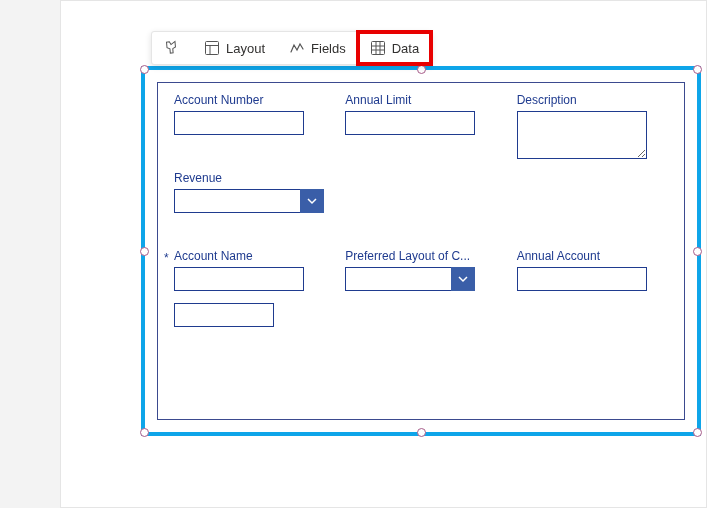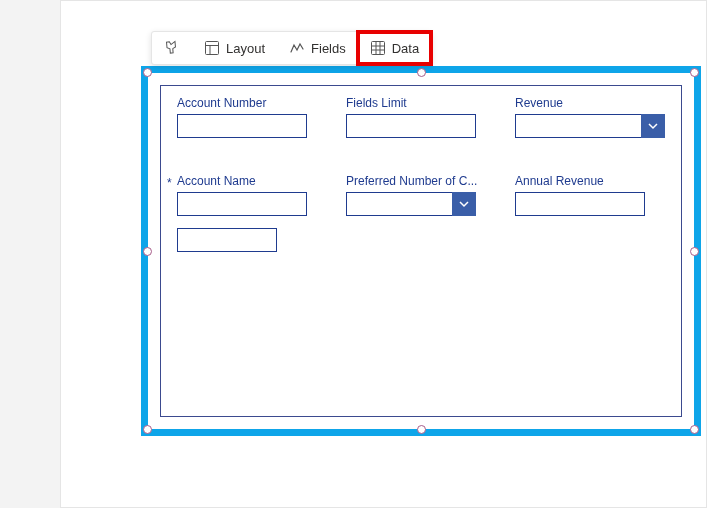--- a/index.html
+++ b/index.html
@@ -53,21 +53,21 @@
       width: 16px;
       height: 16px;
     }
     .toolbar-icon svg { width: 16px; height: 16px; }
     .selection-frame {
       position: absolute;
       top: 65px;
       left: 80px;
       width: 560px;
       height: 370px;
-      border: 7px solid #0ea5e9;
+      border: 4px solid #0ea5e9;
       background: transparent;
     }
     .handle {
       position: absolute;
       width: 9px;
       height: 9px;
       background: #fff;
       border: 1px solid #a85c8a;
       border-radius: 50%;
     }
@@ -199,56 +199,60 @@
     <div class="handle h-br"></div>
 
     <div class="form-group">
       <div class="form-grid">
 
         <div class="field">
           <span class="field-label">Account Number</span>
           <input class="field-input" type="text" style="">
         </div>
         <div class="field">
-          <span class="field-label">Fields Limit</span>
-          <input class="field-input" type="text" style="">
-        </div>
-
+          <span class="field-label">Annual Limit</span>
+          <input class="field-input" type="text" style="">
+        </div>
+
+        <div class="field">
+          <span class="field-label">Description</span>
+          <textarea class="field-input tall" style=""></textarea>
+        </div>
         <div class="field">
           <span class="field-label">Revenue</span>
           <div class="field-select">
             <div class="select-box"></div>
             <div class="select-caret">
               <svg viewBox="0 0 12 12">
                   <path d="M2 4l4 4 4-4" stroke="#fff" stroke-width="1.5" fill="none"></path>
                 </svg>
             </div>
           </div>
         </div>
 
         <div class="section-gap"></div>
 
         <div class="field">
           <span class="required-marker">*</span>
           <span class="field-label">Account Name</span>
           <input class="field-input" type="text" style="">
         </div>
         <div class="field">
-          <span class="field-label">Preferred Number of C...</span>
+          <span class="field-label">Preferred Layout of C...</span>
           <div class="field-select" style="width:130px">
             <div class="select-box"></div>
             <div class="select-caret">
               <svg viewBox="0 0 12 12">
                   <path d="M2 4l4 4 4-4" stroke="#fff" stroke-width="1.5" fill="none"></path>
                 </svg>
             </div>
           </div>
         </div>
         <div class="field">
-          <span class="field-label">Annual Revenue</span>
+          <span class="field-label">Annual Account</span>
           <input class="field-input" type="text" style="">
         </div>
 
         <div class="field">
           <input class="field-input" style="width: 100px;" type="text">
         </div>
         <div></div>
         <div></div>
 
       </div>

